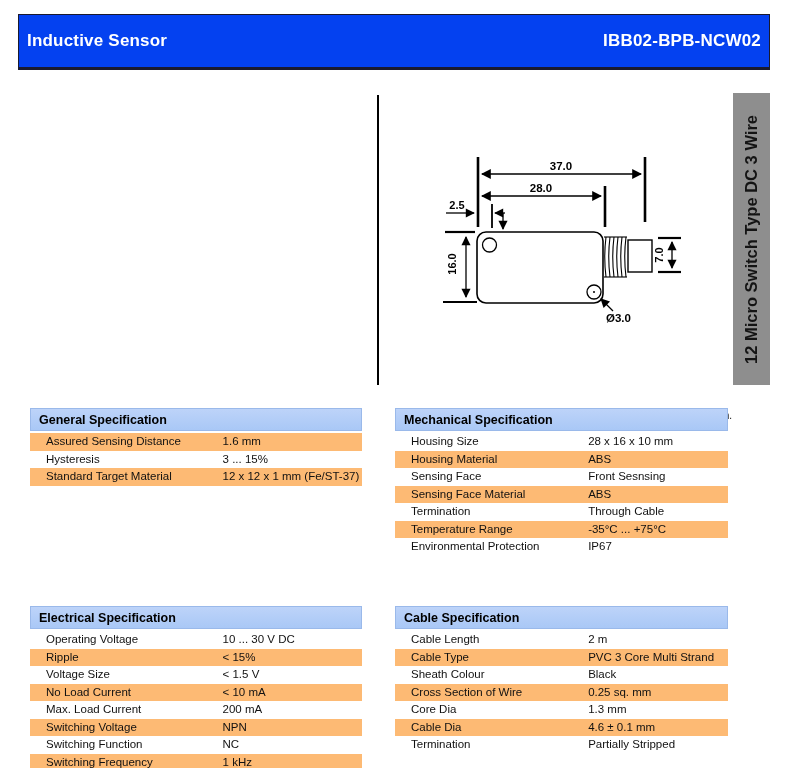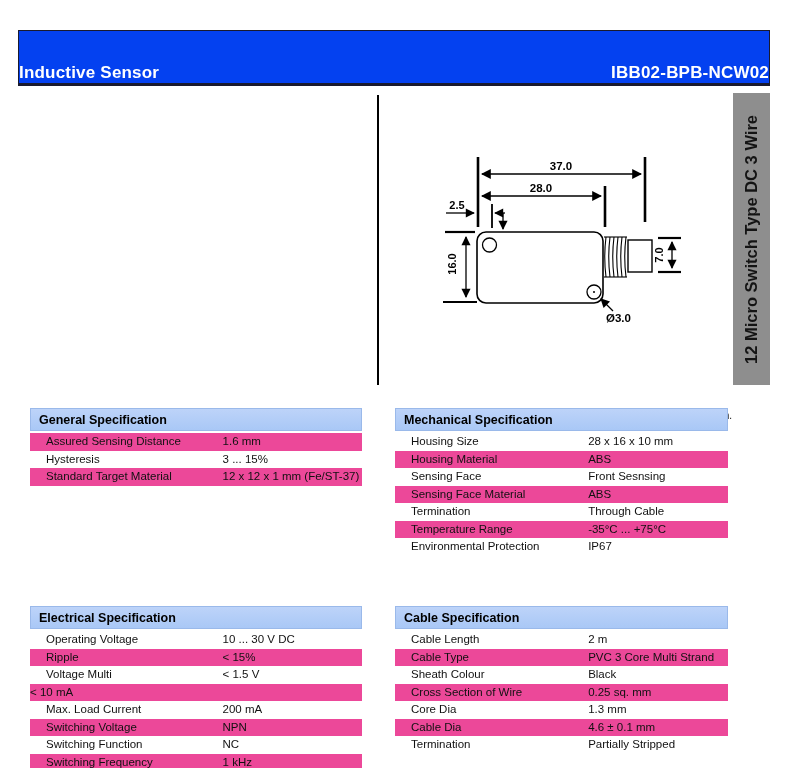--- a/index.html
+++ b/index.html
@@ -2,24 +2,24 @@
 <html><head>
 <meta charset="utf-8">
 <style>
   html,body{margin:0;padding:0;}
   body{
     width:788px;height:768px;position:relative;overflow:hidden;
     background:#ffffff;font-family:"Liberation Sans",sans-serif;color:#111;
   }
   
   .banner{
-    position:absolute;left:18px;top:30px;width:752px;height:56px;
+    position:absolute;left:18px;top:14px;width:752px;height:56px;
     background:#0441f0;border:1px solid #1a1a2e;border-bottom:3px solid #1a1a2e;
-    display:flex;align-items:flex-end;justify-content:space-between;
-    padding:0 0;box-sizing:border-box;
+    display:flex;align-items:center;justify-content:space-between;
+    padding:0 8px;box-sizing:border-box;
   }
   .banner .title,.banner .model{
     color:#ffffff;font-weight:bold;font-size:17px;letter-spacing:.2px;
   }
   
   .vdivider{position:absolute;left:377px;top:95px;width:2px;height:290px;background:#000;}
   .side-tab{
     position:absolute;left:733px;top:93px;width:37px;height:292px;
     background:#8e8e8e;display:flex;align-items:center;justify-content:center;
   }
@@ -39,21 +39,21 @@
   .spec-table.electrical{left:30px;top:606px;width:332px;}
   .spec-table.cable{left:395px;top:606px;width:333px;}
   .spec-header{
     height:23px;line-height:23px;padding-left:8px;
     background:linear-gradient(180deg,#bdd3f9 0%,#a9c8f6 100%);
     border:1px solid #9ab9ea;box-sizing:border-box;
     font-weight:bold;font-size:12.5px;color:#000;
   }
   .spec-rows{margin-top:2px;}
   .spec-row{display:flex;height:17.5px;line-height:17.5px;font-size:11.5px;}
-  .spec-row.alt{background:#ec4899;}
+  .spec-row.alt{background:#fdba74;}
   .spec-label{flex:0 0 58%;padding-left:16px;box-sizing:border-box;white-space:nowrap;}
   .spec-value{flex:1;white-space:nowrap;}
   
   .dim-text{font-family:"Liberation Sans",sans-serif;font-size:11.5px;font-weight:bold;fill:#000;}
   .dim-text-sm{font-family:"Liberation Sans",sans-serif;font-size:11px;font-weight:bold;fill:#000;}
 </style>
 </head>
 <body>
 
 <div class="banner">
@@ -182,24 +182,25 @@
   <div class="spec-rows">
       <div class="spec-row">
         <div class="spec-label">Operating Voltage</div>
         <div class="spec-value">10 ... 30 V DC</div>
       </div>
       <div class="spec-row alt">
         <div class="spec-label">Ripple</div>
         <div class="spec-value">&lt; 15%</div>
       </div>
       <div class="spec-row">
-        <div class="spec-label">Voltage Multi</div>
+        <div class="spec-label">Voltage Size</div>
         <div class="spec-value">&lt; 1.5 V</div>
       </div>
       <div class="spec-row alt">
+        <div class="spec-label">No Load Current</div>
         <div class="spec-value">&lt; 10 mA</div>
       </div>
       <div class="spec-row">
         <div class="spec-label">Max. Load Current</div>
         <div class="spec-value">200 mA</div>
       </div>
       <div class="spec-row alt">
         <div class="spec-label">Switching Voltage</div>
         <div class="spec-value">NPN</div>
       </div>

